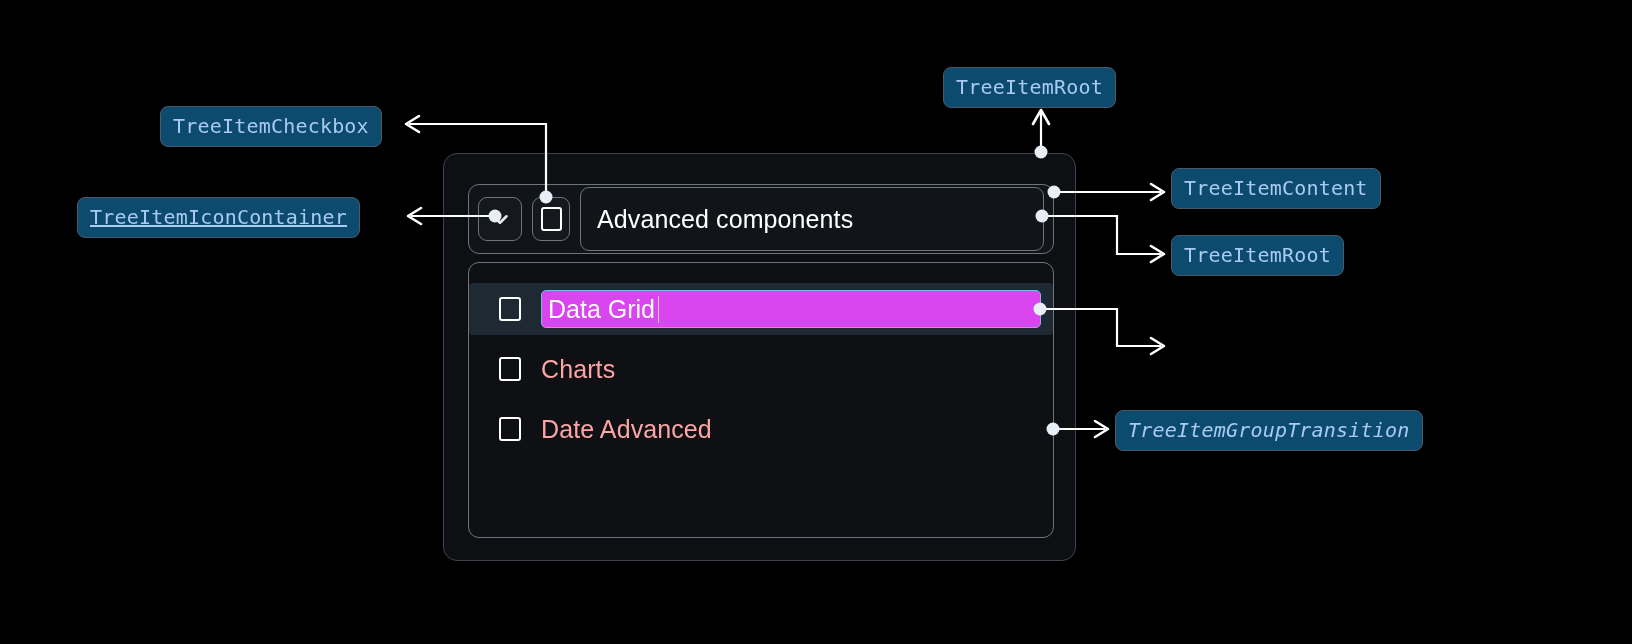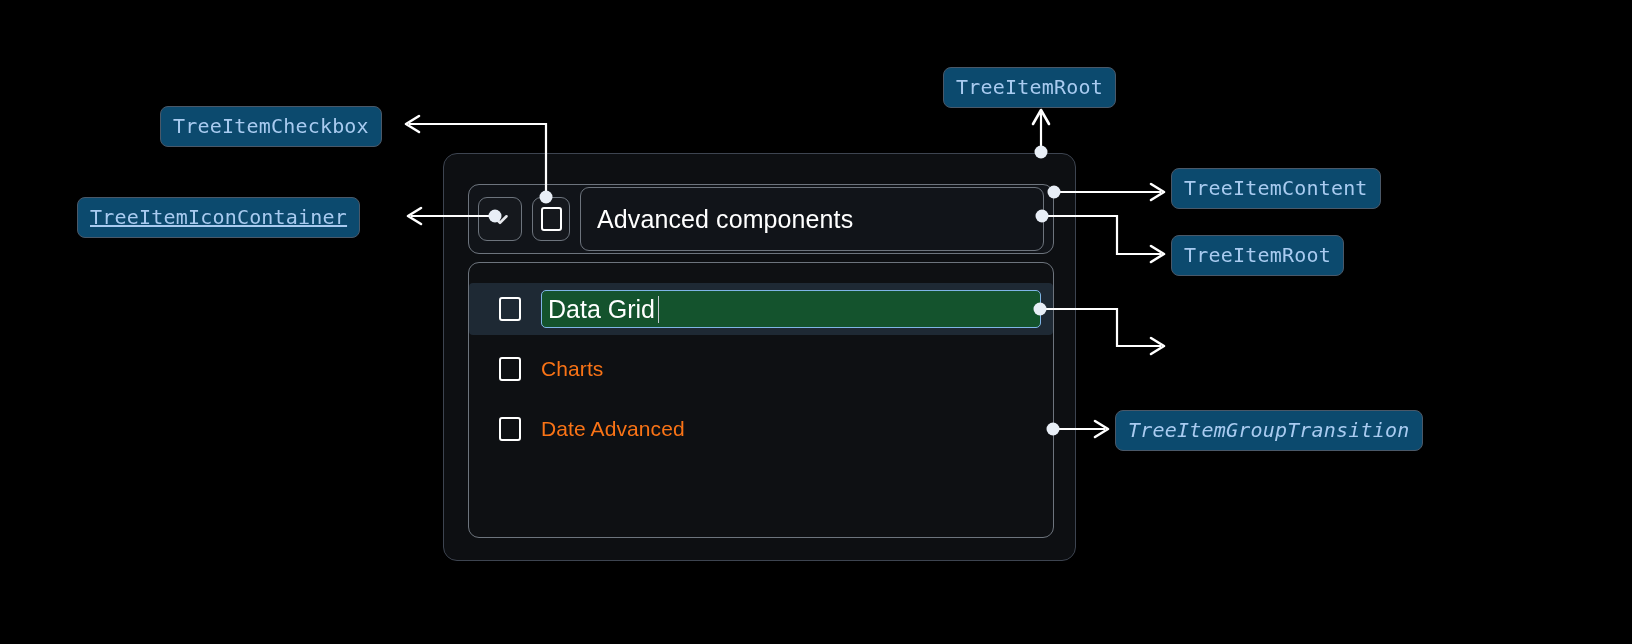--- a/index.html
+++ b/index.html
@@ -146,32 +146,32 @@
 
   .row-cb {
     width: 22px;
     height: 24px;
     border: 2.5px solid #ffffff;
     border-radius: 3px;
     box-sizing: border-box;
     flex: none;
   }
   .row-text {
-    color: #f97316;
-    font-size: 21px;
+    color: #fca5a5;
+    font-size: 25px;
     letter-spacing: 0.1px;
   }
 
   .row-input {
     flex: 1;
     height: 38px;
     margin-right: 12px;
     border: 1.5px solid #7fb5e6;
     border-radius: 5px;
-    background: #14532d;
+    background: #d946ef;
     box-sizing: border-box;
     display: flex;
     align-items: center;
     padding-left: 6px;
     color: #ffffff;
     font-size: 25px;
   }
   .caret {
     display: inline-block;
     width: 1.5px;

